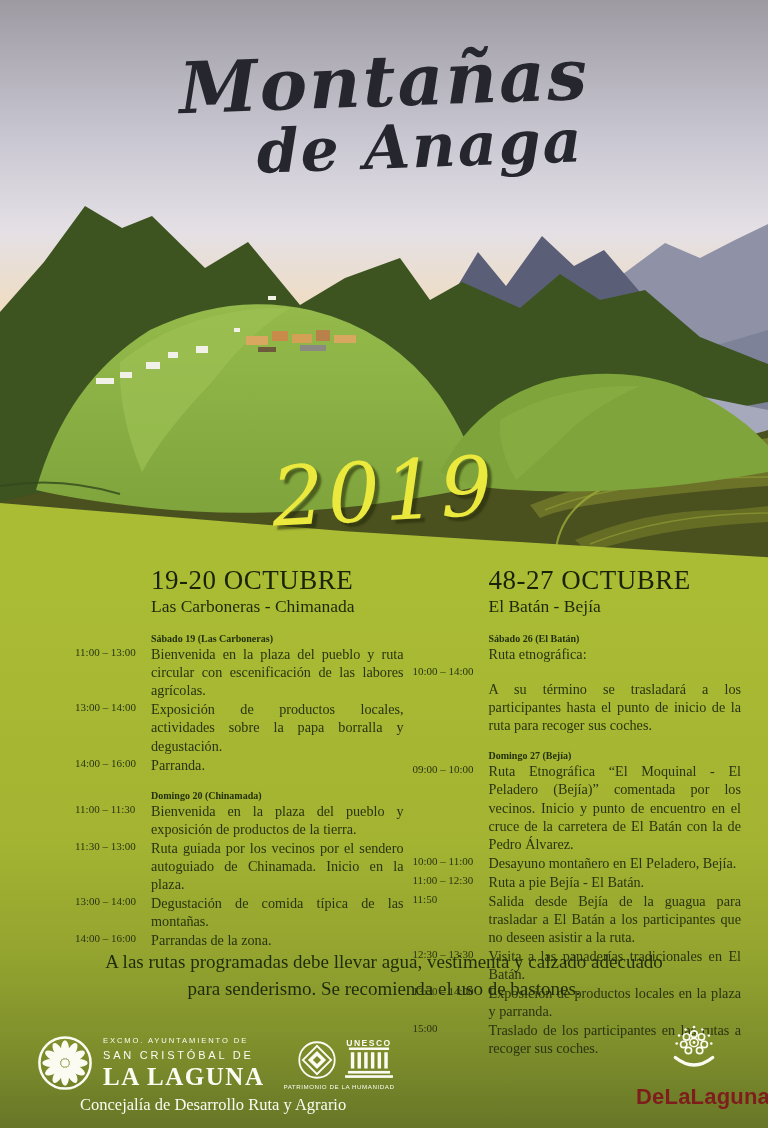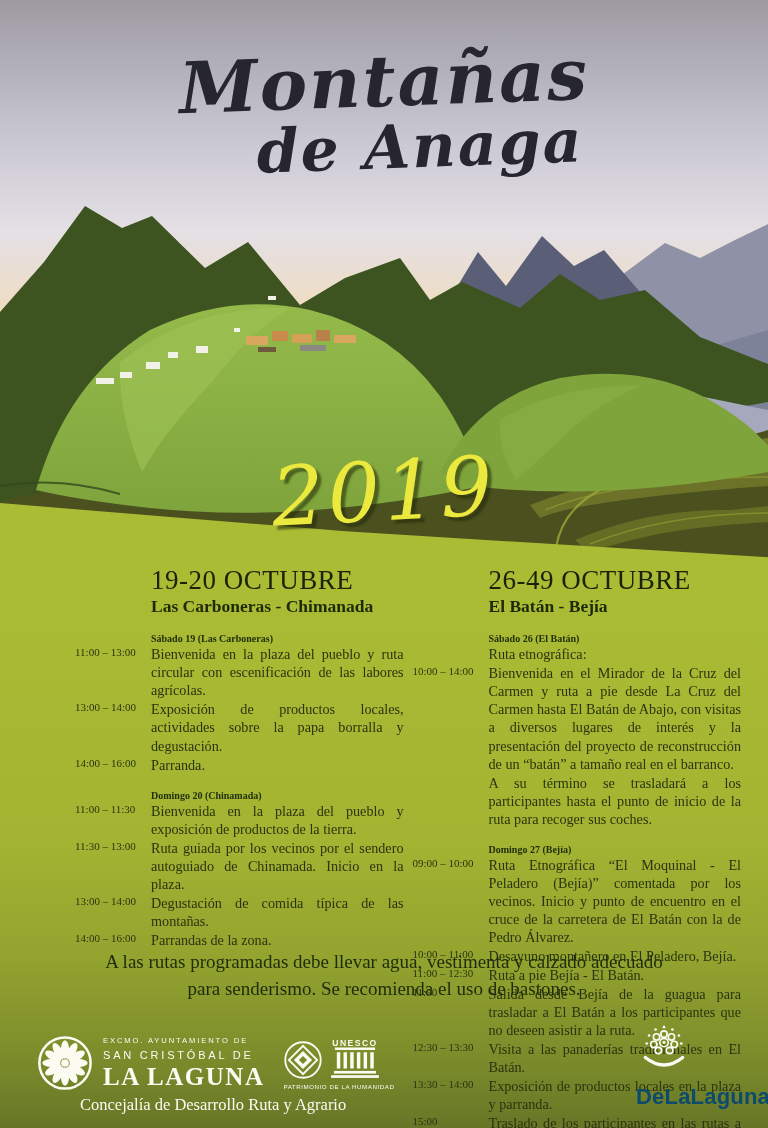--- a/index.html
+++ b/index.html
@@ -23,41 +23,41 @@
   
   .year{position:absolute;top:451px;left:0;width:100%;text-align:center;z-index:3;
     font-family:"DejaVu Serif",serif;font-style:italic;font-size:82px;line-height:1;
     color:#ece93e;letter-spacing:4px;transform:rotate(-3deg);
     text-shadow:4px 4px 2px rgba(35,40,8,0.55);}
   
   .columns{position:absolute;top:566px;left:0;right:0;z-index:3;display:flex;
     padding:0 27px;gap:9px;color:#2a3410;margin-left:48px;}
   .col{width:352px;}
   .col-header{font-size:27px;letter-spacing:0.5px;color:#1a2208;margin-left:76px;line-height:1.05;font-weight:normal;}
-  .col-sub{font-size:17.5px;font-weight:bold;margin-left:76px;margin-top:2px;color:#1e2909;}
+  .col-sub{font-size:17.5px;font-weight:normal;margin-left:76px;margin-top:2px;color:#1e2909;}
   .section{margin-top:16px;}
   .section-title{font-weight:bold;font-size:10px;margin-left:76px;margin-bottom:1px;color:#22300c;}
   .row{display:flex;font-size:14.2px;line-height:1.27;margin-top:1px;}
   .row .time{width:66px;min-width:66px;text-align:left;margin-right:10px;font-size:11px;white-space:nowrap;padding-top:1px;}
   .row .desc{flex:1;text-align:justify;}
   
   .note{position:absolute;top:949px;left:0;right:0;z-index:3;text-align:center;
     font-size:19px;line-height:1.42;color:#1e2c0b;padding:0 93px;}
   
   .footer-left{position:absolute;left:36px;top:1034px;z-index:3;color:#fbfbf2;}
   .fl-top{display:flex;align-items:center;gap:9px;}
   .ayto-text{line-height:1;}
   .ayto-l1{font-family:"Liberation Sans",sans-serif;font-size:7.6px;letter-spacing:1.9px;margin-bottom:6px;white-space:nowrap;}
   .ayto-l2{font-family:"Liberation Sans",sans-serif;font-size:11px;letter-spacing:2.8px;margin-bottom:3px;white-space:nowrap;}
   .ayto-l3{font-family:"Liberation Serif",serif;font-weight:bold;font-size:25px;letter-spacing:1.5px;white-space:nowrap;}
   .heritage{margin-left:10px;text-align:center;}
-  .heritage-icons{display:flex;align-items:flex-end;gap:7px;justify-content:flex-start;}
+  .heritage-icons{display:flex;align-items:flex-end;gap:7px;justify-content:flex-end;}
   .heritage-label{font-family:"Liberation Sans",sans-serif;font-size:6.2px;letter-spacing:0.55px;margin-top:3px;white-space:nowrap;}
   .fl-caption{font-family:"Liberation Serif",serif;font-size:16.5px;margin-top:3px;margin-left:44px;white-space:nowrap;}
-  .footer-right{position:absolute;right:16px;top:1022px;z-index:3;width:116px;text-align:left;color:#0c4a6e;}
+  .footer-right{position:absolute;right:16px;top:1022px;z-index:3;width:116px;text-align:center;color:#7f1d1d;}
   .brand{font-family:"Liberation Sans",sans-serif;font-weight:bold;font-size:22px;letter-spacing:0.2px;margin-top:2px;}
 </style>
 </head>
 <body>
 
 <div class="poster">
 
   <svg class="art" viewBox="0 0 768 580" preserveAspectRatio="none">
     <defs>
       <linearGradient id="sky" x1="0" y1="0" x2="0" y2="1">
@@ -169,32 +169,31 @@
           <span class="desc">Degustación de comida típica de las montañas.</span>
         </div>
         <div class="row">
           <span class="time">14:00 – 16:00</span>
           <span class="desc">Parrandas de la zona.</span>
         </div>
       </div>
     </div>
 
     <div class="col">
-      <div class="col-header">26-49 OCTUBRE</div>
+      <div class="col-header">48-27 OCTUBRE</div>
       <div class="col-sub">El Batán - Bejía</div>
 
       <div class="section">
         <div class="section-title">Sábado 26 (El Batán)</div>
         <div class="row">
           <span class="time"></span>
           <span class="desc">Ruta etnográfica:</span>
         </div>
         <div class="row">
           <span class="time">10:00 – 14:00</span>
-          <span class="desc">Bienvenida en el Mirador de la Cruz del Carmen y ruta a pie desde La Cruz del Carmen hasta El Batán de Abajo, con visitas a diversos lugares de interés y la presentación del proyecto de reconstrucción de un “batán” a tamaño real en el barranco.</span>
         </div>
         <div class="row">
           <span class="time"></span>
           <span class="desc">A su término se trasladará a los participantes hasta el punto de inicio de la ruta para recoger sus coches.</span>
         </div>
       </div>
 
       <div class="section">
         <div class="section-title">Domingo 27 (Bejía)</div>
         <div class="row">

